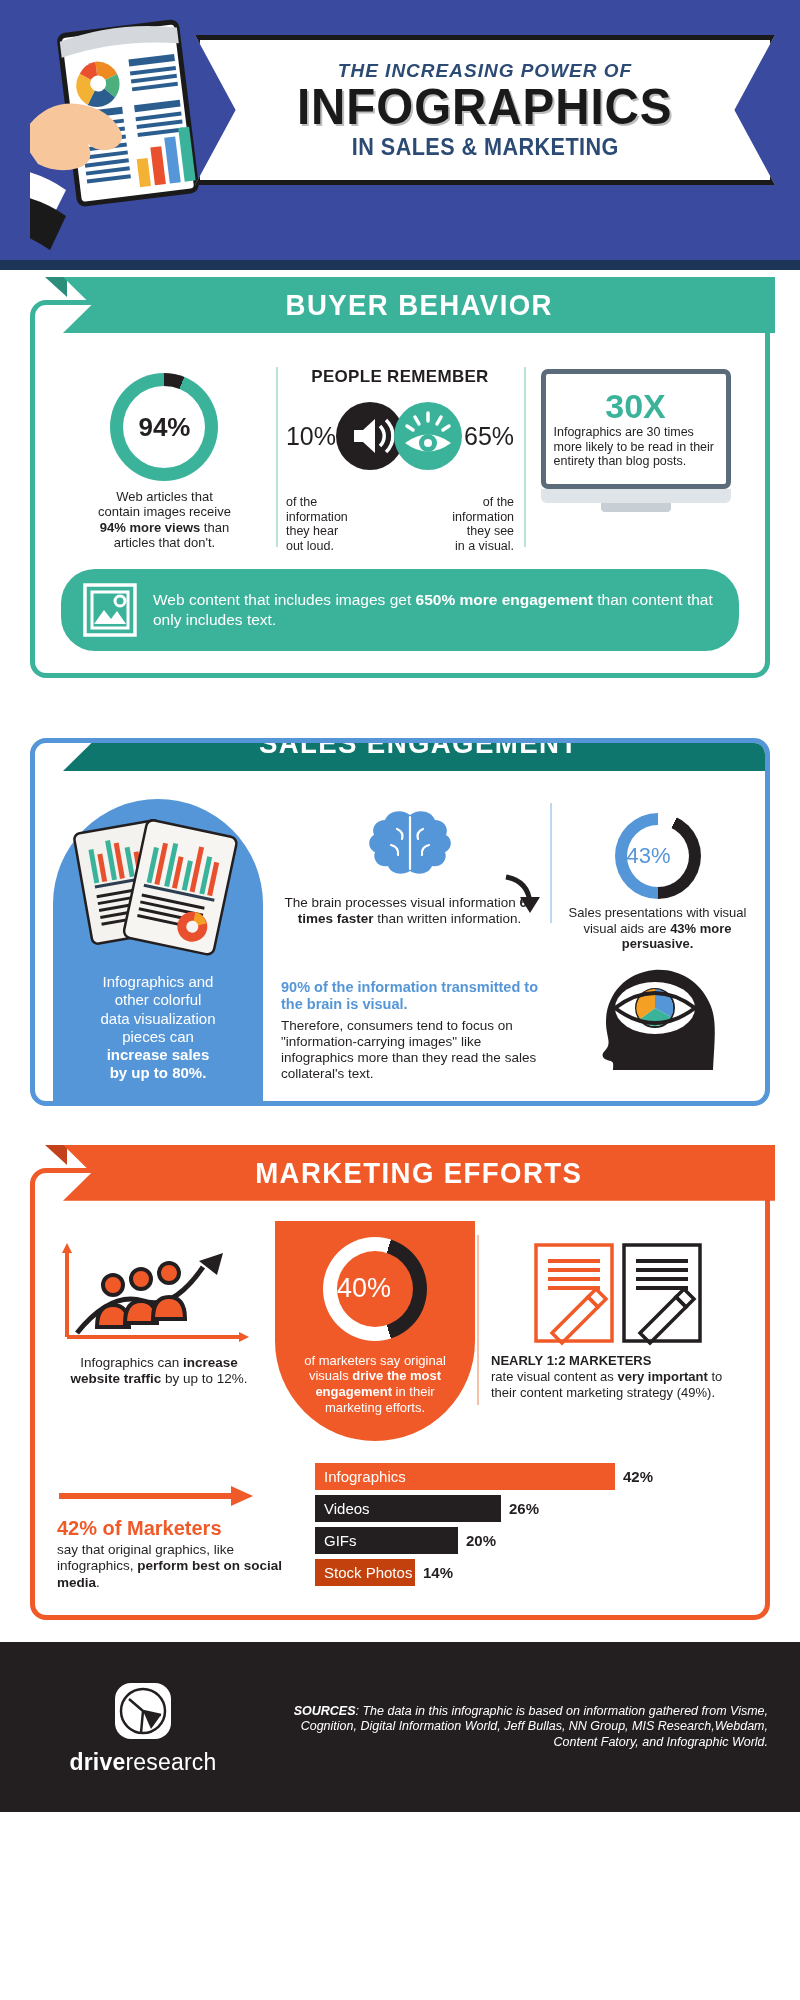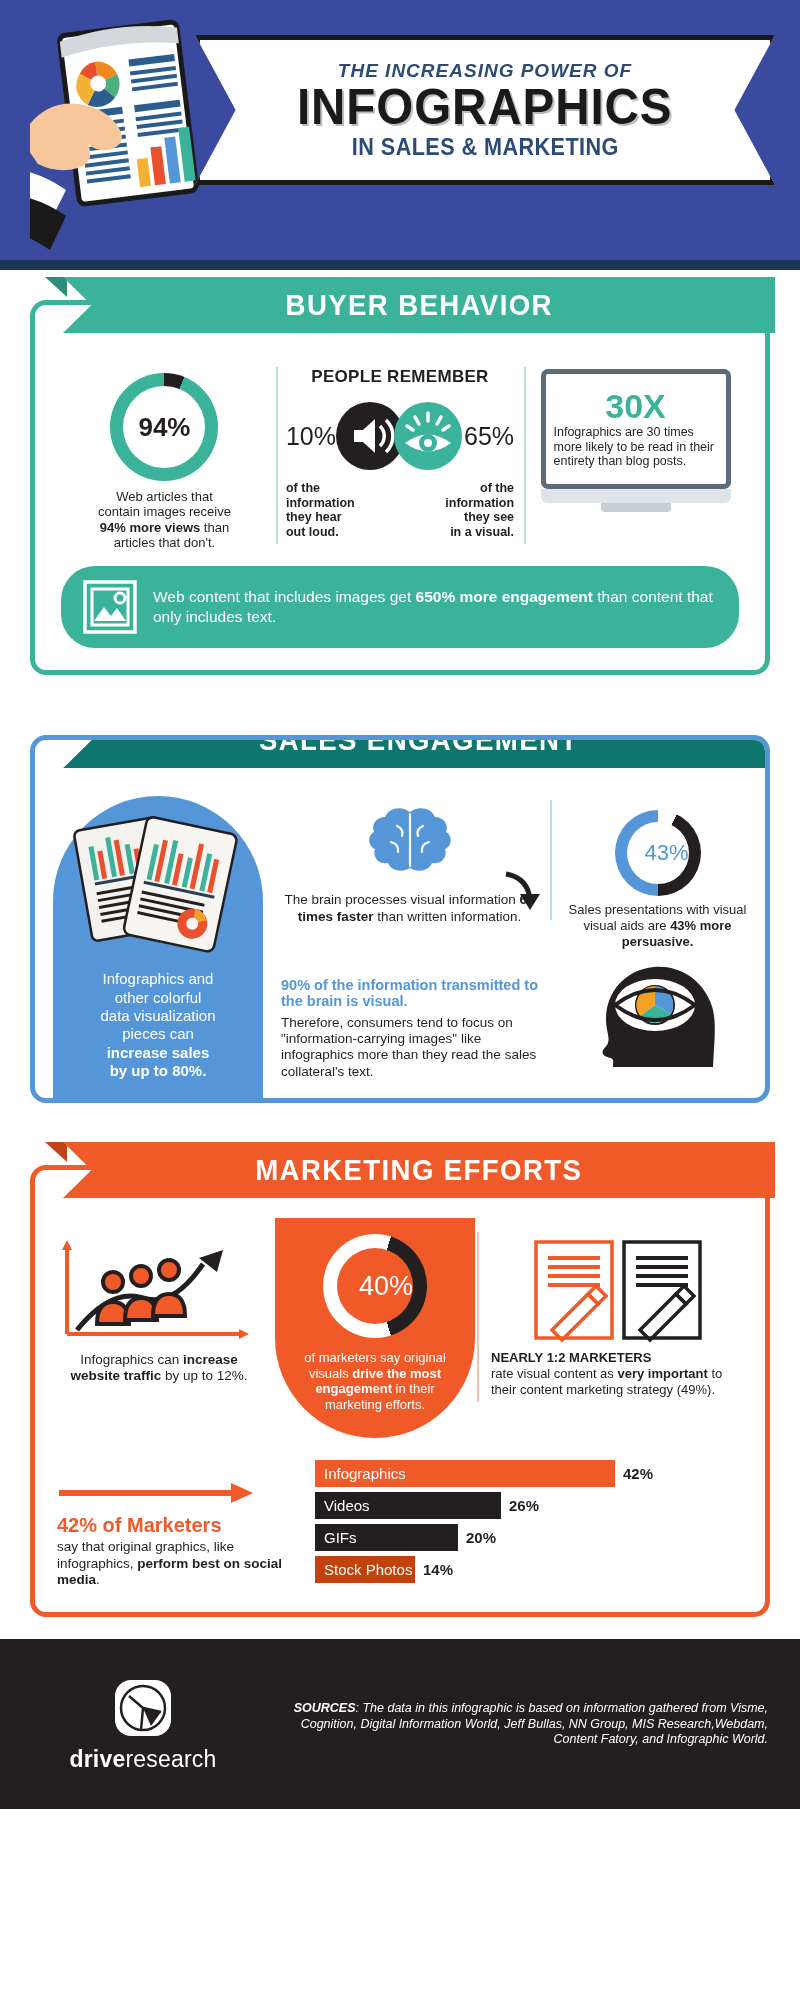--- a/index.html
+++ b/index.html
@@ -100,21 +100,21 @@
   }
   .donut .hole span { font-size: 26px; font-weight: 800; color: #231f20; }
   .cap { font-size: 13px; line-height: 1.18; color: #231f20; text-align: center; }
   .cap b { font-weight: 800; }
   .people-remember {
     text-align: center; font-size: 17px; font-weight: 800; color: #231f20;
     letter-spacing: .3px; margin-bottom: 6px;
   }
   .icon-row { display: flex; align-items: center; justify-content: center; gap: 0px; height: 86px;}
   .pct-big { font-size: 25px; font-weight: 500; color: #231f20; }
-  .split-caps { display: flex; justify-content: space-between; align-items: center; margin-top: 2px; font-weight: bold; }
+  .split-caps { display: flex; justify-content: space-between; align-items: center; margin-top: 16px; }
   .split-caps .c { font-size: 12.5px; line-height: 1.16; color: #231f20; }
   .split-caps .c.left { text-align: left; }
   .split-caps .c.right { text-align: right; }
 
   
   .monitor { width: 190px; margin: 2px auto 0; }
   .monitor-screen {
     border: 5px solid #5b6b79; border-radius: 7px; background: #fff;
     height: 120px; display:flex; flex-direction: column; align-items:center; justify-content:center;
     padding: 4px 8px;
@@ -149,21 +149,21 @@
   .se-mid { flex: 1; padding: 10px 12px 14px 18px; position: relative; }
   .se-right { width: 215px; padding: 10px 14px 14px; position: relative; }
   .se-right::before {
     content:""; position:absolute; left:0; top: 4px; height: 120px; width: 2px; background: #bcd8f2;
   }
   .brain-txt { font-size: 13.5px; line-height: 1.2; text-align: center; color: #231f20; margin-top: 4px;}
   .brain-txt b { font-weight: 800; }
   .blue-head { color: #5596d8; font-weight: 800; font-size: 14.5px; line-height: 1.15; }
   .blue-body { font-size: 13.5px; line-height: 1.2; color: #231f20; margin-top: 5px; }
   .donut-dark { position: relative; width: 86px; height: 86px; margin: 4px auto 6px; border-radius: 50%; }
-  .donut-dark .hole { position:absolute; left:12px; top:12px; right:12px; bottom:12px; background:#fff; border-radius:50%; display:flex; align-items:center; justify-content:flex-end;}
+  .donut-dark .hole { position:absolute; left:12px; top:12px; right:12px; bottom:12px; background:#fff; border-radius:50%; display:flex; align-items:center; justify-content:flex-start;}
   .donut-dark .hole span { font-size: 22px; font-weight: 500; color: #5596d8; }
   .se-right-cap { font-size: 13px; line-height: 1.2; text-align: center; color:#231f20; }
   .se-right-cap b { font-weight: 800; }
 
   
   #sec-mkt { margin-top: 62px; }
   #sec-mkt .sec-body { border-color: #f05a28; padding: 56px 0 24px; position: relative; background:#fff;}
   #sec-mkt .ribbon { background: #f05a28; }
   .me-top { display: flex; position: relative; min-height: 200px; }
   .me-left { width: 240px; padding: 12px 14px 0 22px; }

